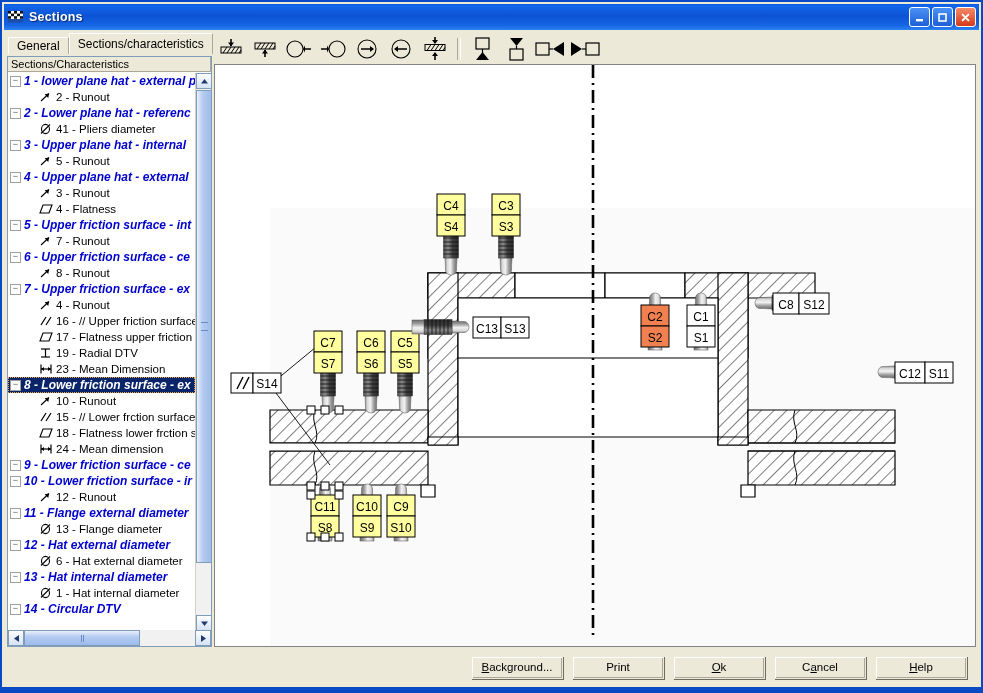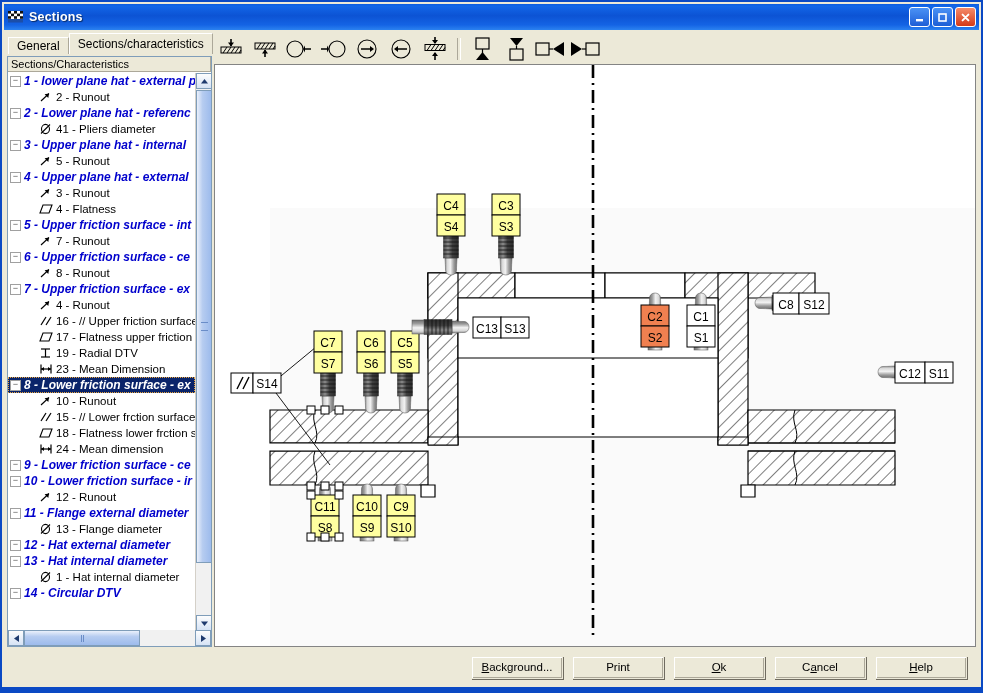--- a/index.html
+++ b/index.html
@@ -448,20 +448,29 @@
             <svg width="13" height="12" viewBox="0 0 13 12">
               <ellipse cx="6.5" cy="6" rx="4" ry="4.6" fill="none" stroke="#000" stroke-width="1.1"></ellipse>
               <line x1="2" y1="10.5" x2="11" y2="1.5" stroke="#000" stroke-width="1.1"></line>
             </svg>
           </span>
           <span class="tlabel">13 - Flange diameter</span>
         </div>
         <div class="trow section">
           <span class="exp">−</span>
           <span class="tlabel">12 - Hat external diameter</span>
+        </div>
+        <div class="trow child">
+          <span class="ticon">
+            <svg width="13" height="12" viewBox="0 0 13 12">
+              <ellipse cx="6.5" cy="6" rx="4" ry="4.6" fill="none" stroke="#000" stroke-width="1.1"></ellipse>
+              <line x1="2" y1="10.5" x2="11" y2="1.5" stroke="#000" stroke-width="1.1"></line>
+            </svg>
+          </span>
+          <span class="tlabel">6 - Hat external diameter</span>
         </div>
         <div class="trow section">
           <span class="exp">−</span>
           <span class="tlabel">13 - Hat internal diameter</span>
         </div>
         <div class="trow child">
           <span class="ticon">
             <svg width="13" height="12" viewBox="0 0 13 12">
               <ellipse cx="6.5" cy="6" rx="4" ry="4.6" fill="none" stroke="#000" stroke-width="1.1"></ellipse>
               <line x1="2" y1="10.5" x2="11" y2="1.5" stroke="#000" stroke-width="1.1"></line>

